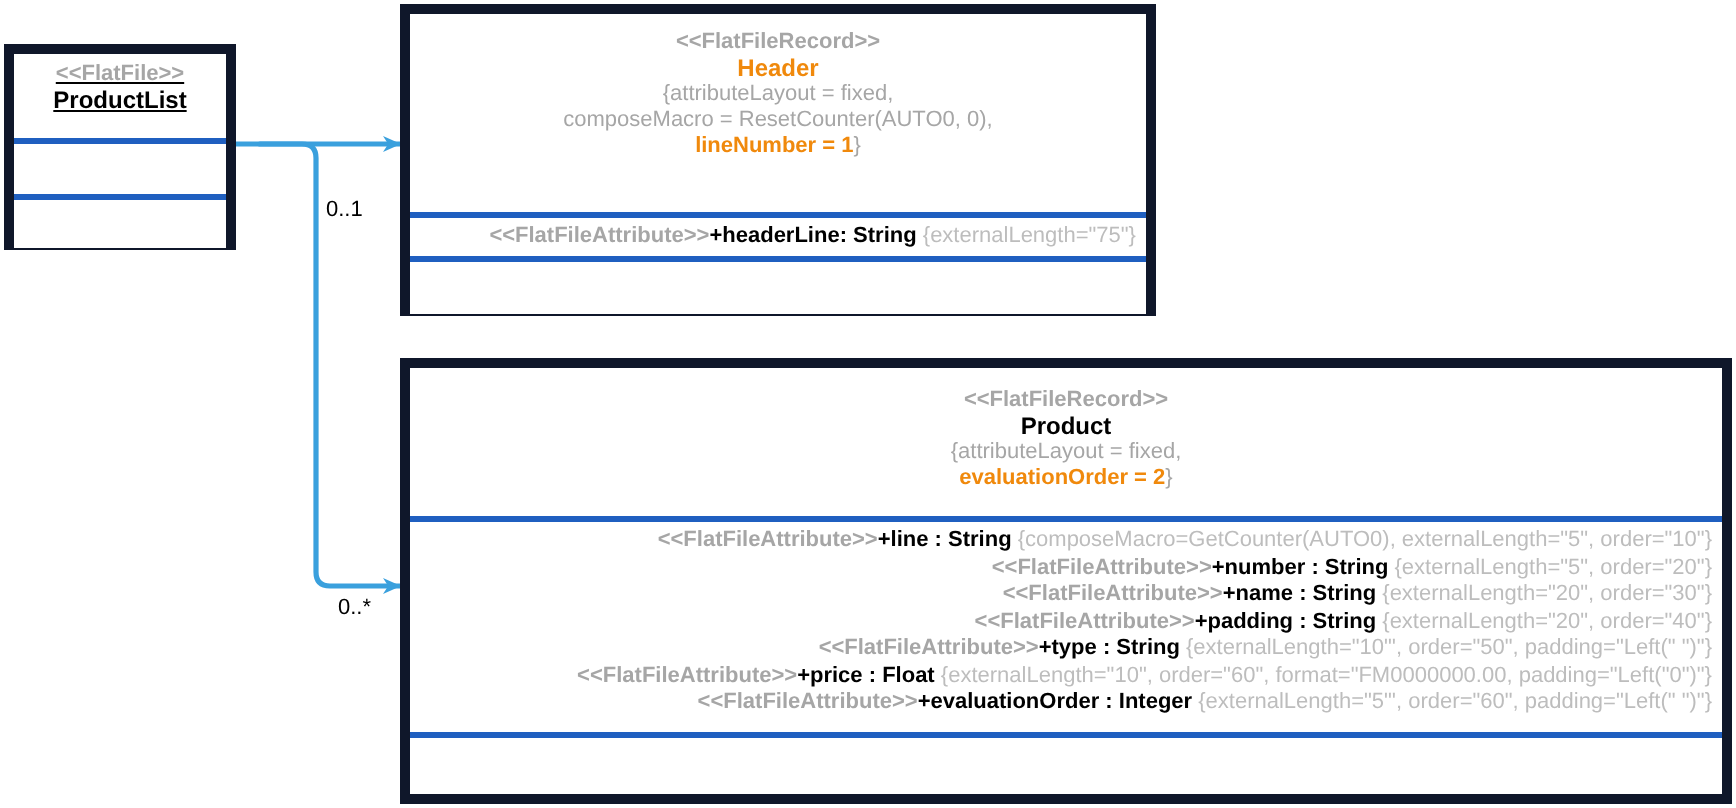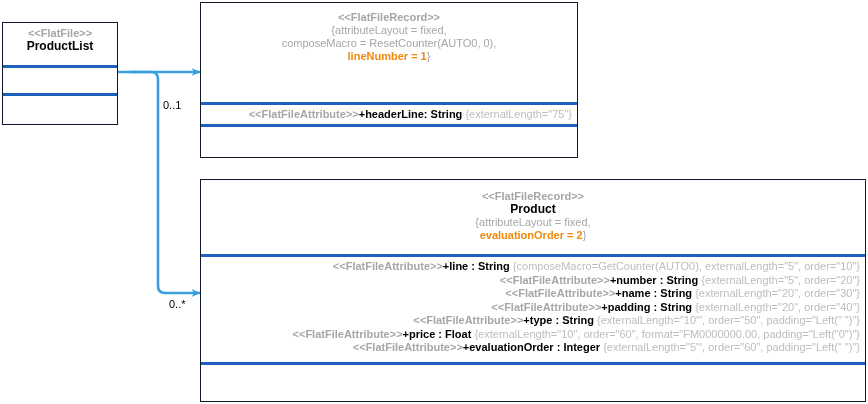--- a/index.html
+++ b/index.html
@@ -29,21 +29,21 @@
     left: 0; top: 0;
     width: 868px;
     height: 404px;
     pointer-events: none;
   }
 
   
   .uml-class {
     position: absolute;
     box-sizing: border-box;
-    border: 1px solid #0f172a;
+    border: 5px solid #0f172a;
     background: #ffffff;
   }
   .compartment {
     box-sizing: border-box;
     background: #ffffff;
   }
   .compartment + .compartment {
     border-top: 3px solid #1f5fc0;
     text-align: right;
   }
@@ -124,34 +124,35 @@
       </marker>
     </defs>
 
     <path d="M118,72 L200,72" stroke="#3aa0dd" stroke-width="2.6" fill="none" marker-end="url(#arrowhead)"></path>
 
     <path d="M130,72 L151,72 Q158,72 158,79 L158,286 Q158,293 165,293 L200,293" stroke="#3aa0dd" stroke-width="2.6" fill="none" stroke-linecap="round" marker-end="url(#arrowhead)"></path>
   </svg>
 
   <div class="uml-class" id="cls-productlist" style="left:2px; top:22px; width:116px; height:103px;">
 
-    <div class="compartment head-comp" style="height:42px;">
+    <div class="compartment head-comp" style="height:42px;text-decoration:underline;">
       <span class="stereotype">&lt;&lt;FlatFile&gt;&gt;</span>
       <span class="cls-name">ProductList</span>
     </div>
 
     <div class="compartment attr-comp empty-comp" style="height:28px;"></div>
 
     <div class="compartment attr-comp empty-comp" style="height:27px;"></div>
   </div>
 
   <div class="uml-class" id="cls-header" style="left:200px; top:2px; width:378px; height:156px;">
 
     <div class="compartment head-comp" style="height:99px; padding-top:8px;">
       <span class="stereotype">&lt;&lt;FlatFileRecord&gt;&gt;</span>
+      <span class="cls-name accent">Header</span>
       <span class="props">{attributeLayout = fixed,</span>
       <span class="props">composeMacro = ResetCounter(AUTO0, 0),</span>
       <span class="props"><span class="accent">lineNumber = 1</span><span>}</span></span>
     </div>
 
     <div class="compartment attr-comp" style="height:22px;">
       <div class="attr-row">
         <span class="attr-stereo">&lt;&lt;FlatFileAttribute&gt;&gt;</span><span class="attr-sig">+headerLine: String</span>
         <span class="attr-tags">{externalLength="75"}</span>
       </div>

